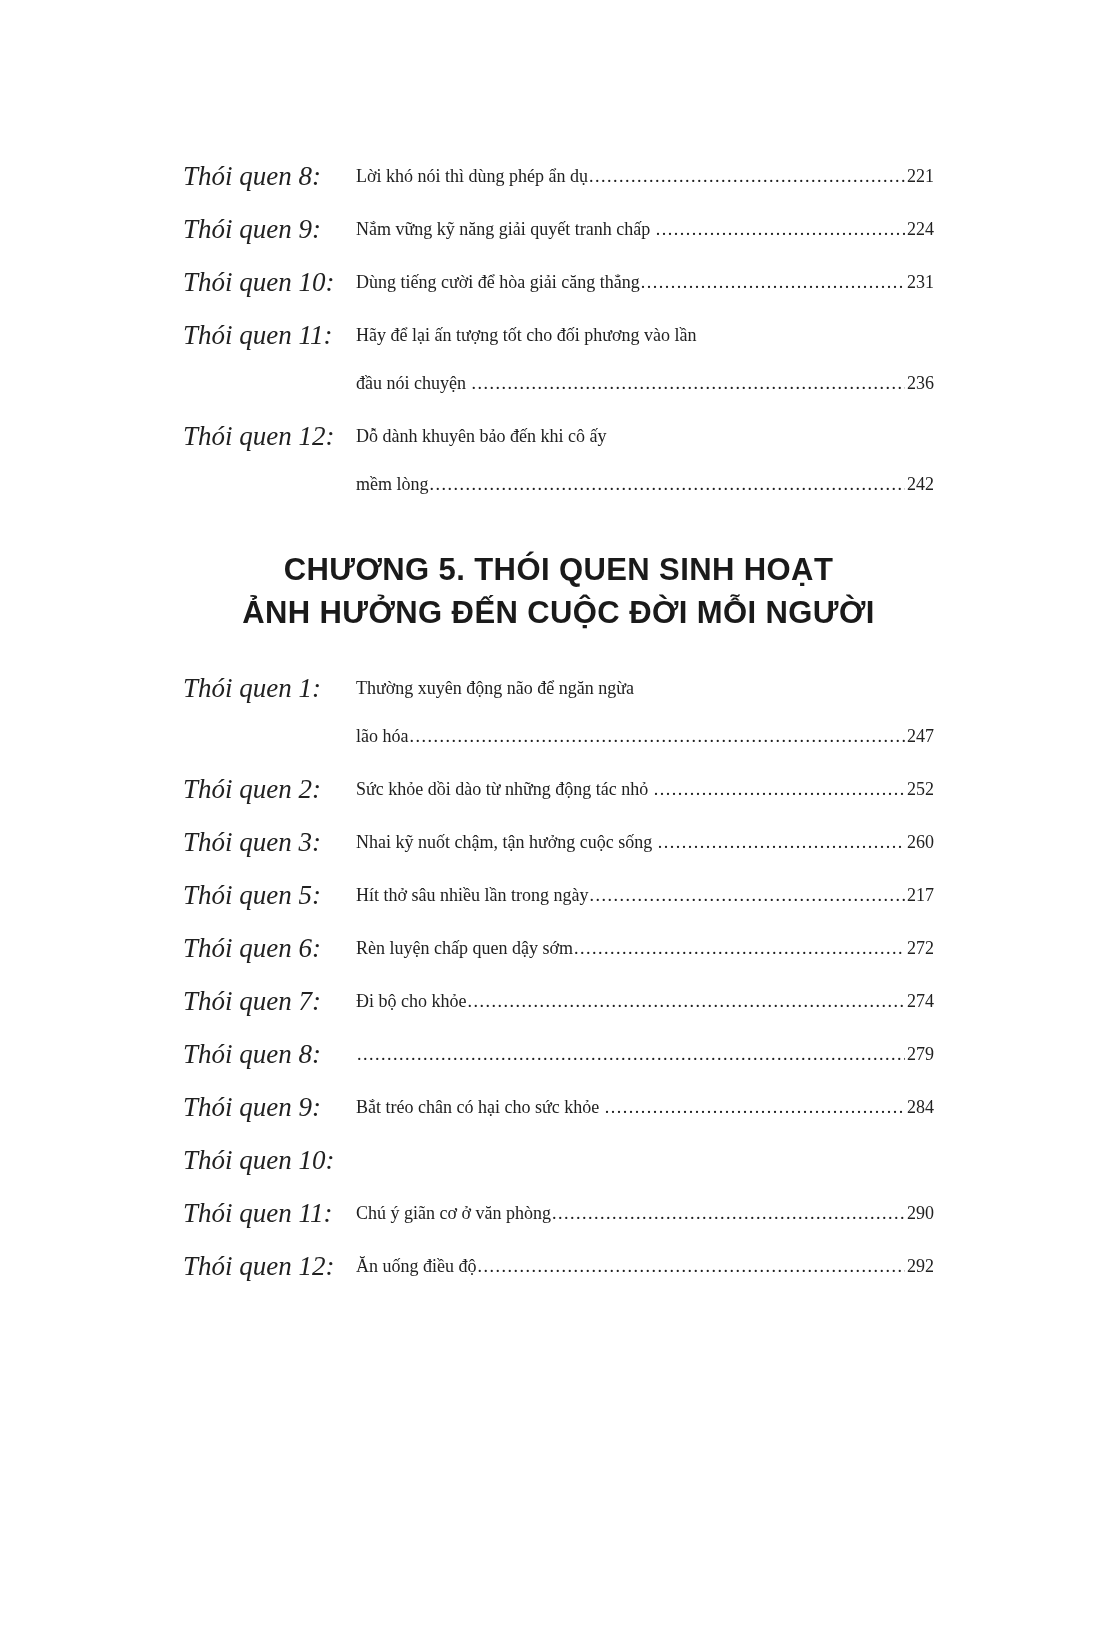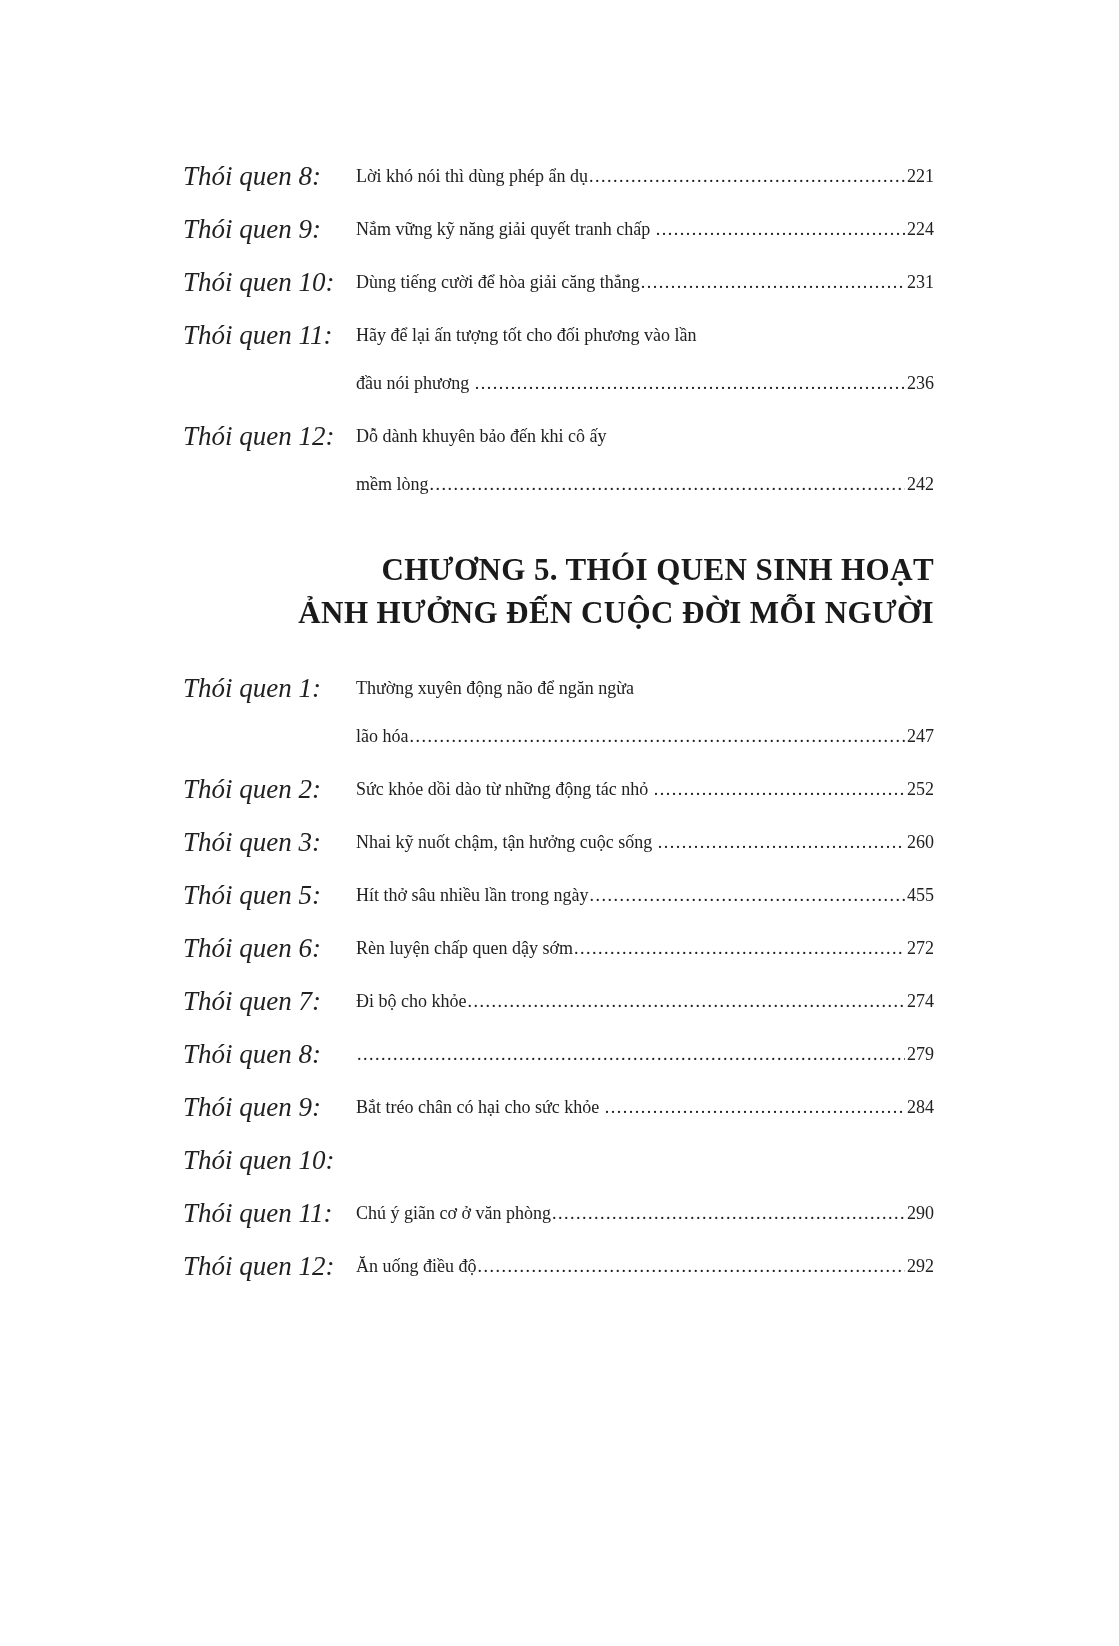--- a/index.html
+++ b/index.html
@@ -60,26 +60,26 @@
     margin: 0 1px;
   }
   .dots::after {
     content: "....................................................................................................................................";
   }
   .pagenum {
     flex: 0 0 auto;
     margin-left: 1px;
   }
   .chapter-heading {
-    font-family: Liberation Serif, serif;
+    font-family: Liberation Sans, sans-serif;
     font-weight: bold;
     font-size: 31px;
     line-height: 43px;
     letter-spacing: 0.4px;
-    text-align: right;
+    text-align: center;
     color: #1a1a1a;
     margin: 40px 0 30px 0;
   }
   .heading-line {
     display: block;
   }
 </style>
 </head>
 <body>
 
@@ -115,21 +115,21 @@
           </div>
         </div>
       </div>
       <div class="entry">
         <div class="label">Thói quen 11:</div>
         <div class="content">
           <div class="line">
             <span class="title">Hãy để lại ấn tượng tốt cho đối phương vào lần</span>
           </div>
           <div class="line">
-            <span class="title">đầu nói phương </span>
+            <span class="title">đầu nói chuyện </span>
             <span class="dots"></span>
             <span class="pagenum">236</span>
           </div>
         </div>
       </div>
       <div class="entry">
         <div class="label">Thói quen 12:</div>
         <div class="content">
           <div class="line">
             <span class="title">Dỗ dành khuyên bảo đến khi cô ấy</span>
@@ -181,21 +181,21 @@
             <span class="pagenum">260</span>
           </div>
         </div>
       </div>
       <div class="entry">
         <div class="label">Thói quen 5:</div>
         <div class="content">
           <div class="line">
             <span class="title">Hít thở sâu nhiều lần trong ngày</span>
             <span class="dots"></span>
-            <span class="pagenum">455</span>
+            <span class="pagenum">217</span>
           </div>
         </div>
       </div>
       <div class="entry">
         <div class="label">Thói quen 6:</div>
         <div class="content">
           <div class="line">
             <span class="title">Rèn luyện chấp quen dậy sớm</span>
             <span class="dots"></span>
             <span class="pagenum">272</span>

